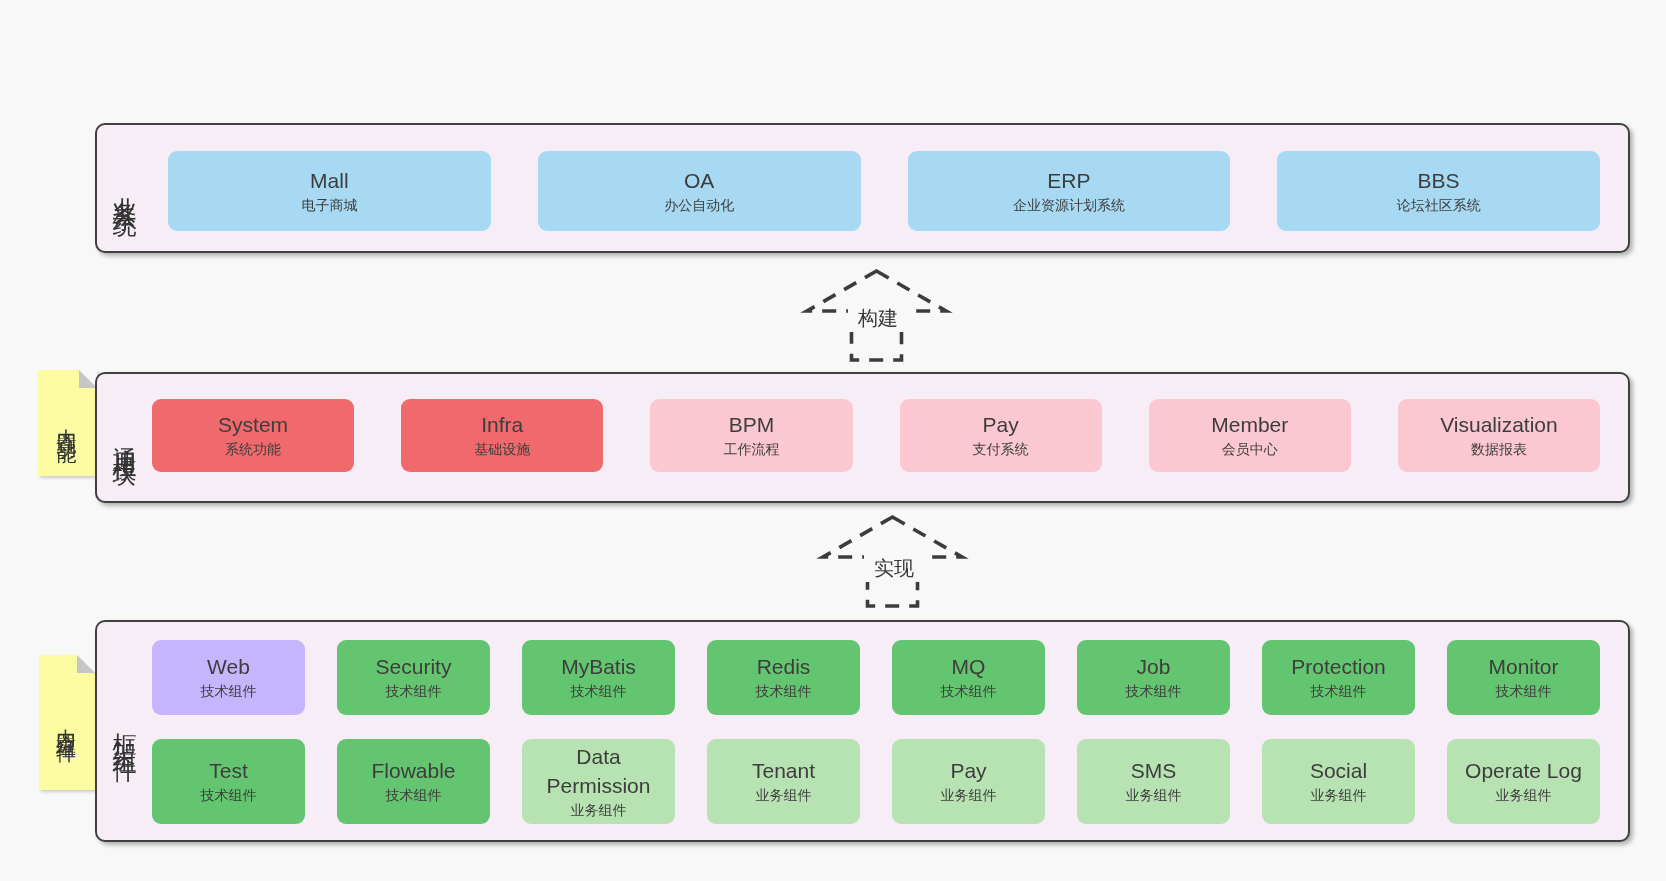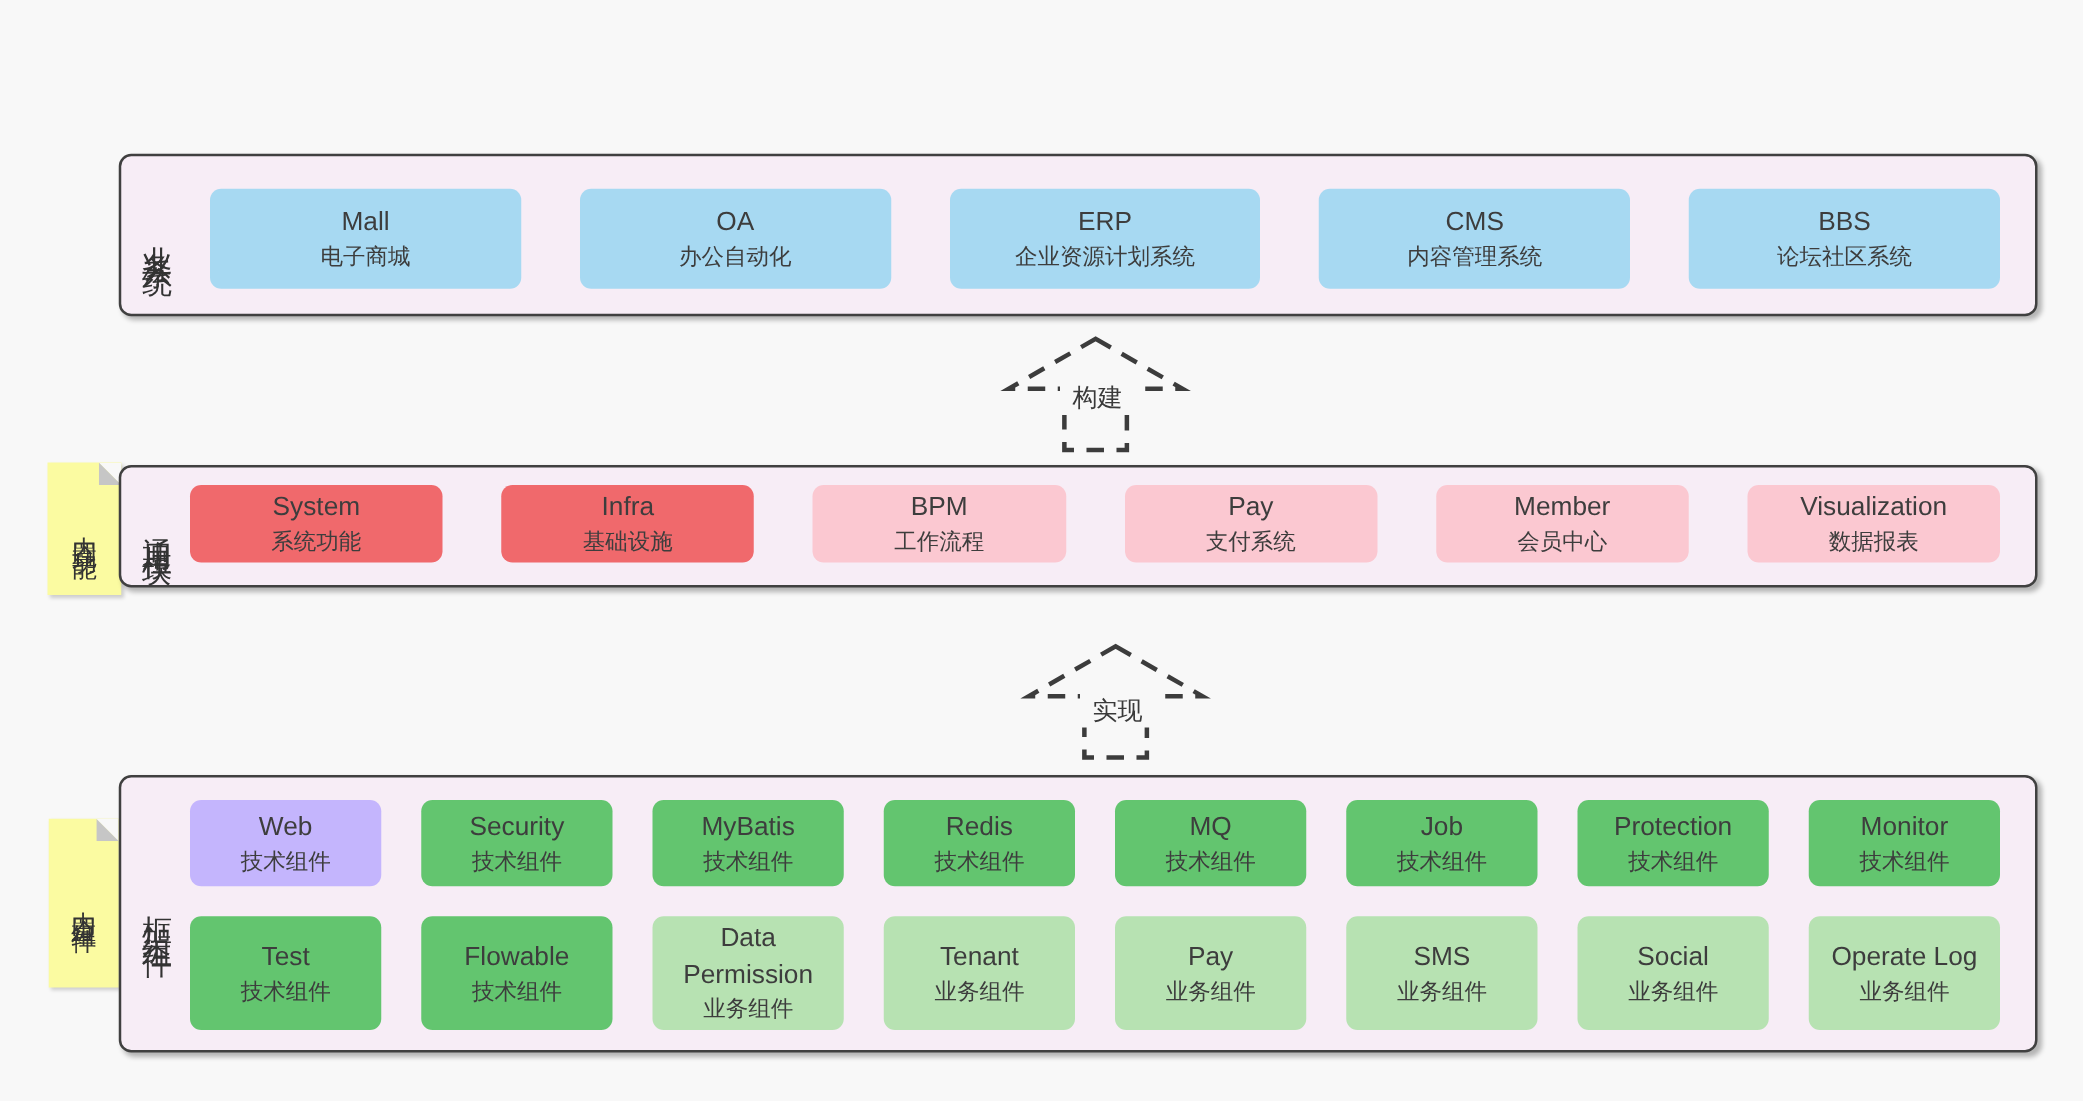--- a/index.html
+++ b/index.html
@@ -53,21 +53,21 @@
     border-radius:9px;
     display:flex;flex-direction:column;
     align-items:center;justify-content:center;
     text-align:center;
     color:#3d3d3d;
     line-height:1.38;
     padding:4px 6px;
     box-sizing:border-box;
   }
   .box-title{font-size:21px;}
-  .box-subtitle{font-size:18px;}
+  .box-subtitle{font-size:14px;}
   .arrow-svg{position:absolute;z-index:1;overflow:visible;}
   .arrow-svg polygon{
     fill:none;
     stroke:var(--arrow,#3c3c3c);
     stroke-width:3.6;
     stroke-dasharray:14 10;
   }
   .arrow-label{
     position:absolute;
     z-index:3;
@@ -127,36 +127,32 @@
         </div>
         <div class="box" style="background-color: rgb(167, 217, 242);">
           <div class="box-title">OA</div>
           <div class="box-subtitle">办公自动化</div>
         </div>
         <div class="box" style="background-color: rgb(167, 217, 242);">
           <div class="box-title">ERP</div>
           <div class="box-subtitle">企业资源计划系统</div>
         </div>
         <div class="box" style="background-color: rgb(167, 217, 242);">
-          <div class="box-title">CMS</div>
-          <div class="box-subtitle">内容管理系统</div>
-        </div>
-        <div class="box" style="background-color: rgb(167, 217, 242);">
           <div class="box-title">BBS</div>
           <div class="box-subtitle">论坛社区系统</div>
         </div>
       </div>
   </section>
 
   <svg class="arrow-svg" style="left:801px;top:268px;" width="150" height="95">
     <polygon points="75.5,3 145,43 100.5,43 100.5,92 50.5,92 50.5,43 6,43"></polygon>
   </svg>
   <div class="arrow-label" style="left:848px;top:304px;">构建</div>
 
-  <section class="layer layer-mid" style="left:95px;top:372px;width:1535px;height:98px;align-items:center;">
+  <section class="layer layer-mid" style="left:95px;top:372px;width:1535px;height:131px;">
     <div class="layer-label">通用模块</div>
     <div class="boxes-row">
         <div class="box" style="background-color: rgb(240, 105, 108);">
           <div class="box-title">System</div>
           <div class="box-subtitle">系统功能</div>
         </div>
         <div class="box" style="background-color: rgb(240, 105, 108);">
           <div class="box-title">Infra</div>
           <div class="box-subtitle">基础设施</div>
         </div>

